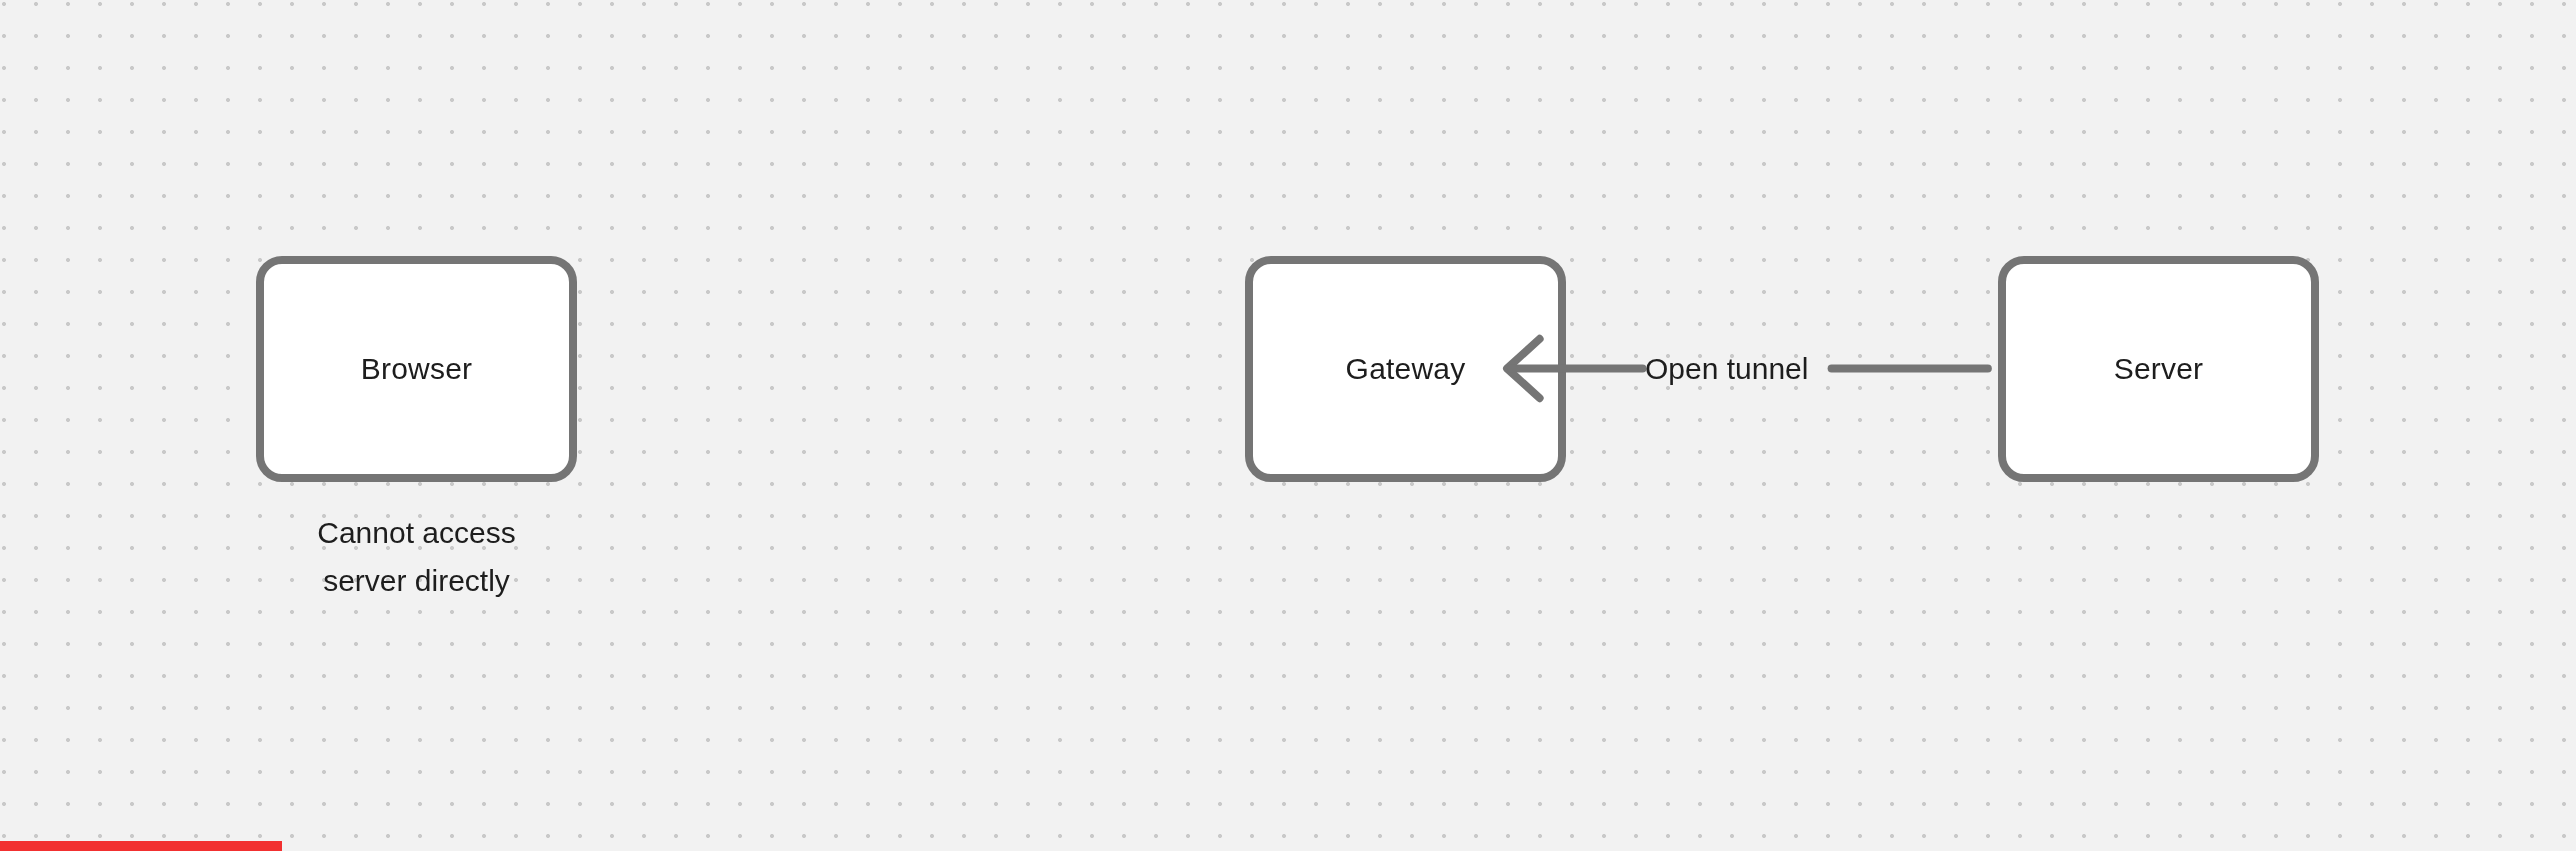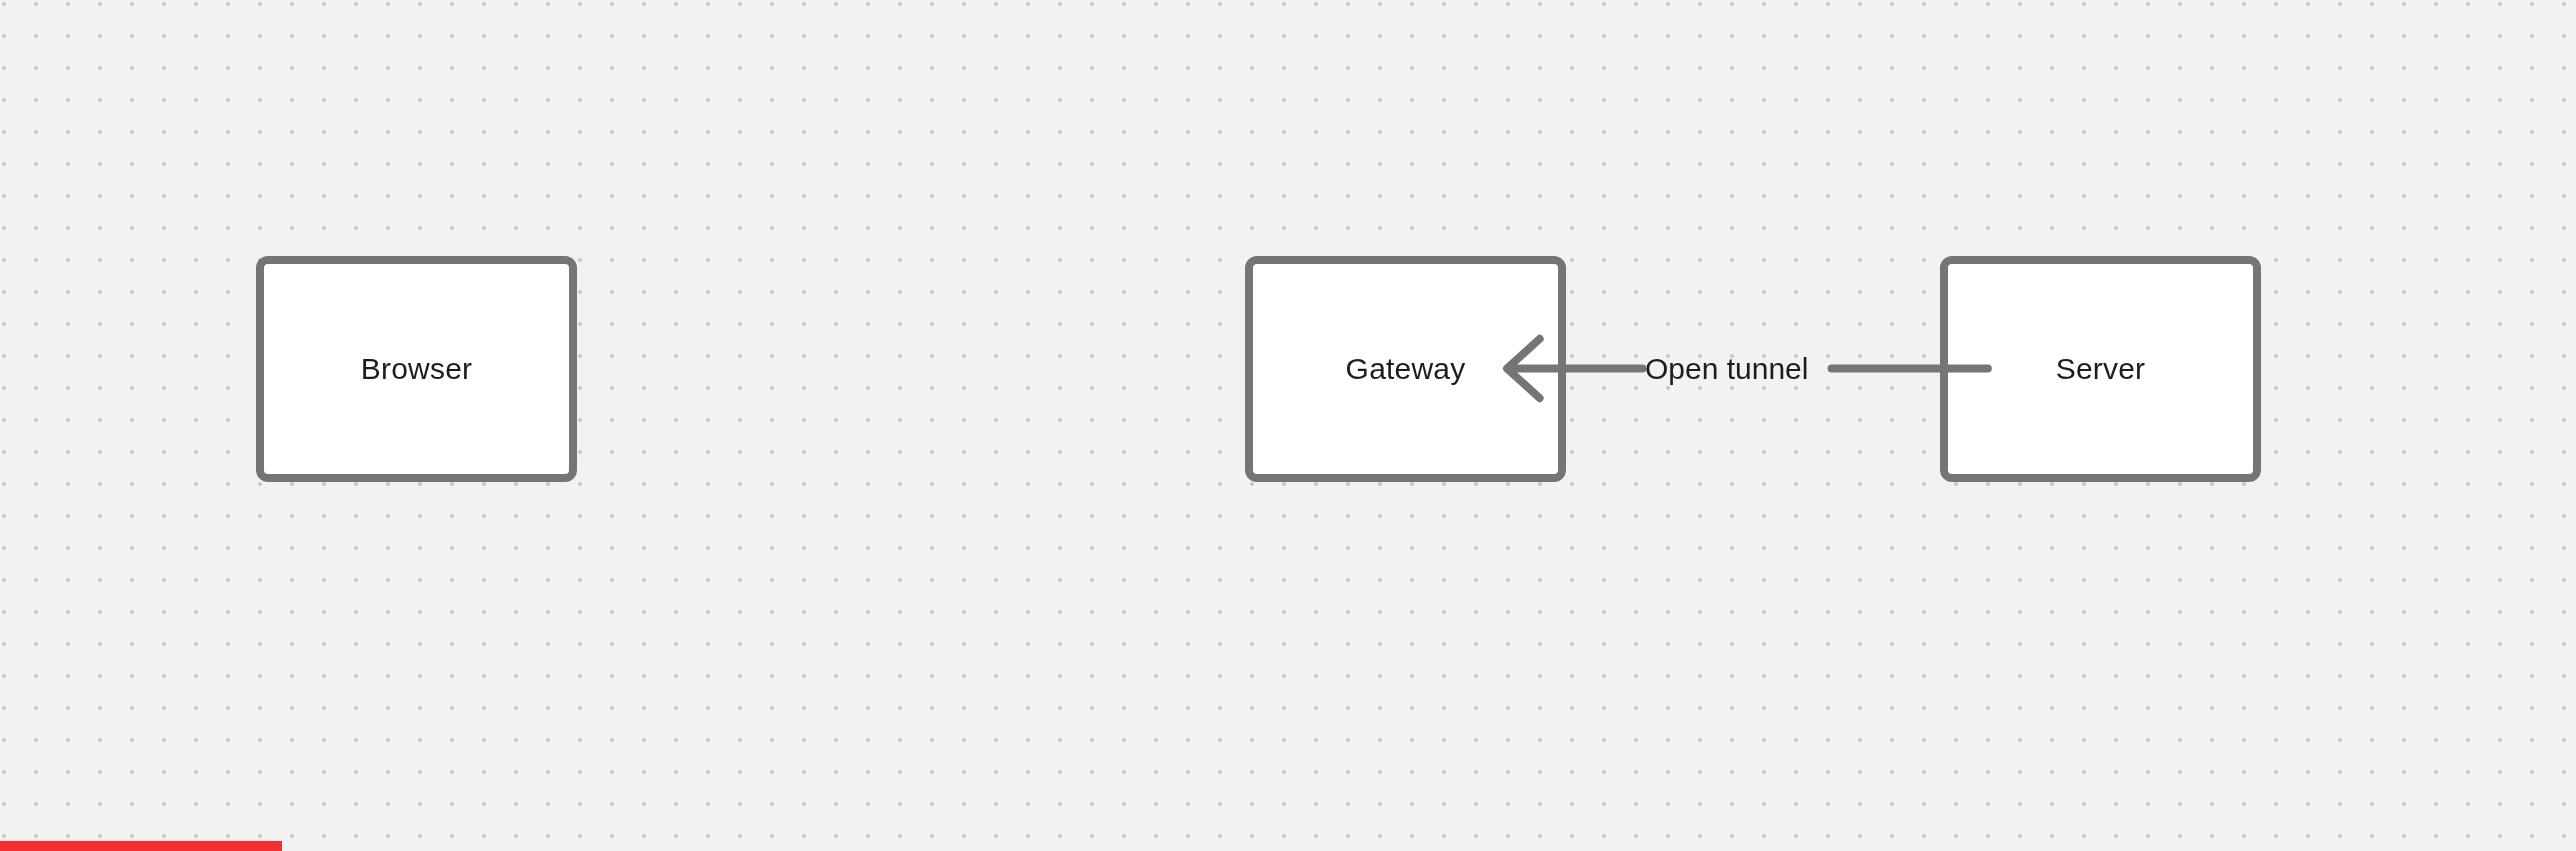--- a/index.html
+++ b/index.html
@@ -27,31 +27,31 @@
     background-size: 32px 32px;
     background-position: -12px -12px;
   }
   .node {
     position: absolute;
     top: 256px;
     width: 321px;
     height: 226px;
     background: var(--node-fill);
     border: 8px solid var(--stroke);
-    border-radius: 12px;
+    border-radius: 26px;
     display: flex;
     align-items: center;
     justify-content: center;
     font-size: 30px;
     color: var(--text);
     letter-spacing: 0.2px;
   }
   .node-browser { left: 256px; }
   .node-gateway { left: 1205px; margin-left: 40px; }
-  .node-server  { left: 1940px; }
+  .node-server  { left: 1998px; }
   .caption {
     position: absolute;
     left: 236px;
     top: 509px;
     width: 361px;
     text-align: center;
     font-size: 30px;
     line-height: 48px;
     color: var(--text);
   }
@@ -92,20 +92,24 @@
   </div>
 
   <div class="node node-gateway">
     <span>Gateway</span>
   </div>
 
   <div class="node node-server">
     <span>Server</span>
   </div>
 
+  <div class="caption">
+    <div>Cannot access</div>
+    <div>server directly</div>
+  </div>
 
   <svg class="edge-svg" viewBox="1500 325 520 95">
     <path d="M1554 342 L1521 372 L1554 402" fill="none" stroke-width="8" stroke-linecap="round" stroke-linejoin="round" stroke="#757575"></path>
     <path d="M1525 372 H1658" fill="none" stroke-width="8" stroke-linecap="round" stroke="#757575"></path>
     <path d="M1849 372 H2007" fill="none" stroke-width="8" stroke-linecap="round" stroke="#757575"></path>
   </svg>
 
   <div class="edge-label">Open tunnel</div>
 
   <div class="progress-bar"></div>

